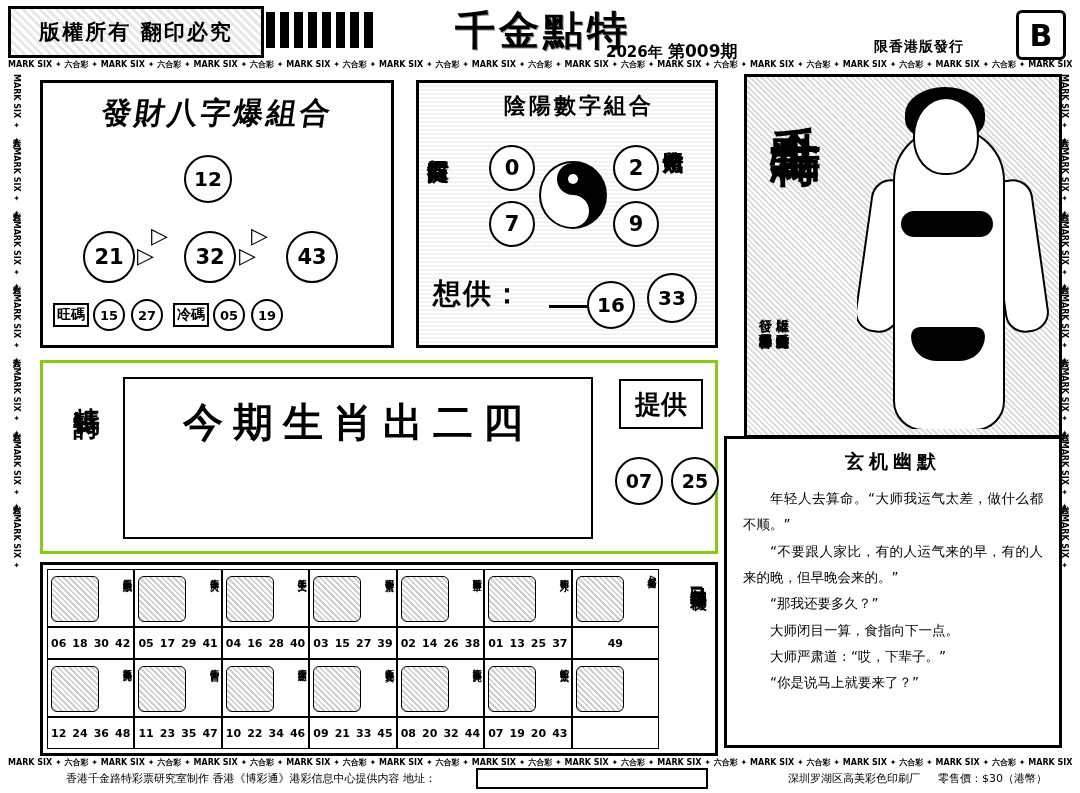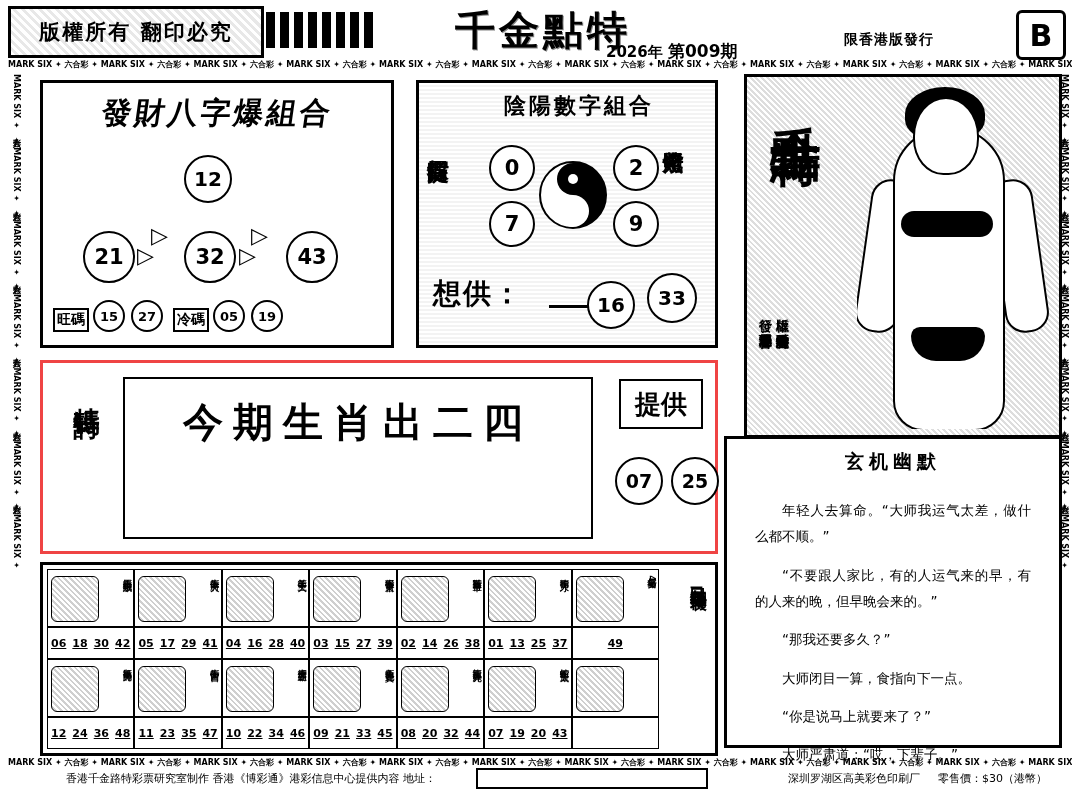--- a/index.html
+++ b/index.html
@@ -36,22 +36,22 @@
     font-size:40px;font-weight:bold;letter-spacing:4px;
     font-family:"DejaVu Serif","Liberation Serif",serif;
     text-shadow:1px 1px 0 #888;
   }
   .mast-issue{
     position:absolute;left:598px;top:34px;width:200px;height:20px;
     font-size:15px;font-weight:bold;
   }
   .mast-issue .num{font-size:17px;}
   .mast-right{
-    position:absolute;left:836px;top:25px;width:150px;height:22px;
-    font-size:14px;font-weight:bold;letter-spacing:1px;
+    position:absolute;left:836px;top:32px;width:150px;height:22px;
+    font-size:14px;font-weight:bold;letter-spacing:1px;text-align:center;
   }
   .mast-b{
     position:absolute;left:1008px;top:4px;width:44px;height:44px;
     border:3px solid #000;border-radius:6px;
     display:flex;align-items:center;justify-content:center;
     font-size:30px;font-weight:bold;
   }
 
   
   .ribbon{
@@ -73,21 +73,21 @@
   .p1{position:absolute;left:40px;top:80px;width:348px;height:262px;border:3px solid #000;}
   .p1-title{position:absolute;left:16px;top:10px;width:316px;height:46px;
     font-size:30px;font-weight:bold;letter-spacing:3px;text-align:center;
     font-family:"DejaVu Serif","Liberation Serif",serif;
     transform:skewX(-8deg);}
   .p1 .n-top{position:absolute;left:141px;top:72px;width:44px;height:44px;font-size:20px;}
   .p1 .n-l{position:absolute;left:40px;top:148px;width:48px;height:48px;font-size:21px;}
   .p1 .n-m{position:absolute;left:141px;top:148px;width:48px;height:48px;font-size:21px;}
   .p1 .n-r{position:absolute;left:243px;top:148px;width:48px;height:48px;font-size:21px;}
   .arrow{position:absolute;font-size:22px;font-weight:bold;}
-  .p1-bottom{position:absolute;left:10px;top:215px;width:326px;height:34px;display:flex;align-items:flex-end;}
+  .p1-bottom{position:absolute;left:10px;top:215px;width:326px;height:34px;display:flex;align-items:center;}
   .tag{font-size:14px;font-weight:bold;border:2px solid #000;padding:1px 2px;margin-right:4px;
        writing-mode:horizontal-tb;background:#fff;}
   .sm-circle{width:28px;height:28px;font-size:13px;margin-right:6px;}
 
   
   .p2{position:absolute;left:416px;top:80px;width:296px;height:262px;border:3px solid #000;
       background:repeating-linear-gradient(0deg,#fff,#fff 2px,#f3f3f3 2px,#f3f3f3 4px);}
   .p2-title{position:absolute;left:60px;top:8px;width:200px;height:30px;text-align:center;
     font-size:22px;font-weight:bold;letter-spacing:3px;}
   .p2-side{position:absolute;left:8px;top:60px;width:26px;height:130px;font-size:22px;font-weight:bold;}
@@ -128,21 +128,21 @@
   .lady .arm{position:absolute;left:6px;top:96px;width:40px;height:150px;border:2px solid #000;
      border-radius:20px;background:#fff;transform:rotate(8deg);}
   .lady .arm2{position:absolute;left:140px;top:96px;width:40px;height:150px;border:2px solid #000;
      border-radius:20px;background:#fff;transform:rotate(-8deg);}
   .lady .bikini{position:absolute;left:44px;top:128px;width:92px;height:26px;background:#000;
      border-radius:14px;}
   .lady .bikini2{position:absolute;left:54px;top:244px;width:74px;height:34px;background:#000;
      border-radius:10px 10px 28px 28px;}
 
   
-  .p4{position:absolute;left:40px;top:360px;width:672px;height:188px;border:3px solid #ef4444;text-decoration:underline;}
+  .p4{position:absolute;left:40px;top:360px;width:672px;height:188px;border:3px solid #84cc16;text-decoration:underline;}
   .p4-label{position:absolute;left:14px;top:24px;width:46px;height:120px;font-size:26px;
     font-weight:bold;line-height:1.25;letter-spacing:2px;}
   .p4-inner{position:absolute;left:80px;top:14px;width:466px;height:158px;border:2px solid #000;}
   .p4-line{font-size:40px;font-weight:bold;letter-spacing:10px;text-align:center;
     font-family:"DejaVu Serif","Liberation Serif",serif;}
   .p4-l1{position:absolute;left:0;top:16px;width:466px;}
   .p4-l2{position:absolute;left:0;top:80px;width:466px;}
   .p4-supply{position:absolute;left:576px;top:16px;width:80px;height:46px;border:2px solid #000;
     display:flex;align-items:center;justify-content:center;font-size:26px;font-weight:bold;}
   .p4 .c07{position:absolute;left:572px;top:94px;width:44px;height:44px;font-size:19px;}
@@ -153,31 +153,31 @@
   .zgrid{position:absolute;left:4px;top:4px;width:612px;height:180px;
     display:grid;grid-template-columns:repeat(7,1fr);grid-template-rows:58px 32px 58px 32px;}
   .zcell{border:1px solid #000;position:relative;background:#fff;}
   .zcell .label{position:absolute;right:2px;top:2px;font-size:9px;font-weight:bold;
      writing-mode:vertical-rl;line-height:1.05;}
   .zcell .animal{position:absolute;left:3px;top:6px;width:46px;height:44px;
      border:1px solid #000;border-radius:6px;
      background:repeating-linear-gradient(45deg,#fff,#fff 2px,#cfcfcf 2px,#cfcfcf 4px);}
   .znums{border:1px solid #000;display:flex;align-items:center;justify-content:space-around;
      font-size:11px;font-weight:bold;}
-  .znums span{display:inline-block;text-decoration:underline;}
+  .znums span{display:inline-block;}
   .p5-side{position:absolute;left:622px;top:8px;width:44px;height:172px;
      font-size:17px;font-weight:bold;line-height:1.2;letter-spacing:1px;}
 
   
   .p6{position:absolute;left:724px;top:436px;width:332px;height:306px;border:3px solid #000;}
   .p6-title{position:absolute;left:0;top:10px;width:332px;text-align:center;
      font-size:19px;font-weight:bold;letter-spacing:5px;}
   .p6-body{position:absolute;left:16px;top:46px;width:300px;height:246px;
      font-size:13.5px;line-height:1.95;text-align:justify;}
-  .p6-body p{margin:12px;}
+  .p6-body p{margin:0;}
   .indent1{text-indent:2em;}
 
   
   .footer{position:absolute;left:8px;top:770px;width:1064px;height:20px;font-size:11px;}
   .f-left{position:absolute;left:58px;top:1px;}
   .f-input{position:absolute;left:468px;top:-2px;width:228px;height:17px;border:2px solid #000;background:#fff;}
   .f-right{position:absolute;left:780px;top:1px;}
   .f-price{position:absolute;left:930px;top:1px;}
 </style>
 </head>
@@ -412,22 +412,22 @@
     <div class="vert p5-side">己巳年每期旺肖表</div>
   </div>
 
   <div class="p6">
     <div class="p6-title">玄机幽默</div>
     <div class="p6-body">
         <p class="indent1">年轻人去算命。“大师我运气太差，做什么都不顺。”</p>
         <p class="indent1">“不要跟人家比，有的人运气来的早，有的人来的晚，但早晚会来的。”</p>
         <p class="indent1">“那我还要多久？”</p>
         <p class="indent1">大师闭目一算，食指向下一点。</p>
+        <p class="indent1">大师严肃道：“哎，下辈子。”</p>
         <p class="indent1">“你是说马上就要来了？”</p>
-        <p class="indent1">大师严肃道：“哎，下辈子。”</p>
       </div>
   </div>
 
   <div class="footer">
     <div class="f-left">香港千金路特彩票研究室制作   香港《博彩通》港彩信息中心提供内容   地址：</div>
     <div class="f-input"></div>
     <div class="f-right">深圳罗湖区高美彩色印刷厂</div>
     <div class="f-price">零售價：$30（港幣）</div>
   </div>
 

